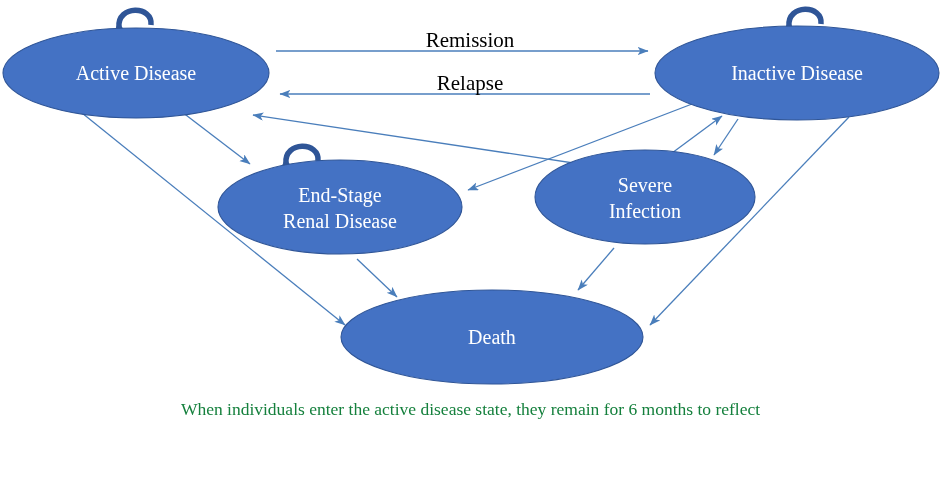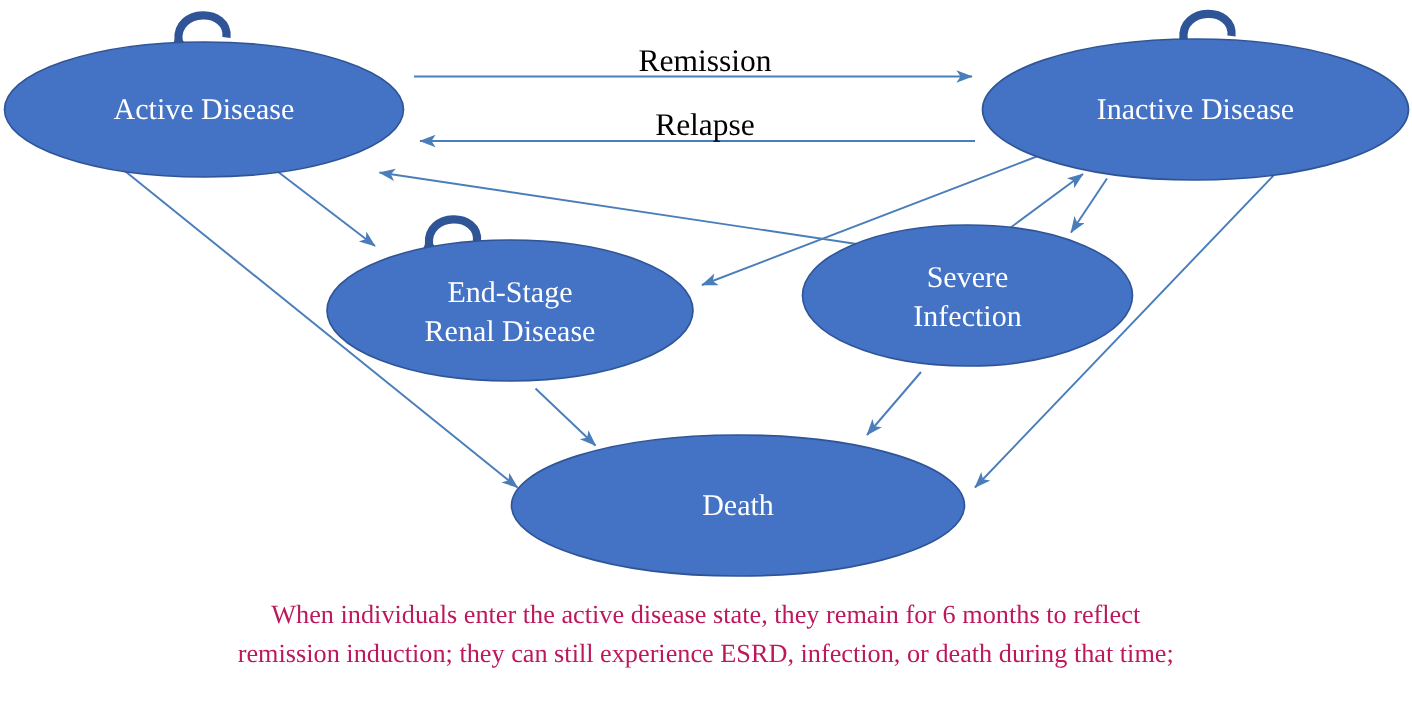--- a/index.html
+++ b/index.html
@@ -57,21 +57,21 @@
   }
   .caption {
     position: absolute;
     left: 0;
     right: 0;
     top: 396px;
     text-align: center;
     font-family: "Liberation Serif", "DejaVu Serif", serif;
     font-size: 17.5px;
     line-height: 26px;
-    color: #be185d;
+    color: #15803d;
   }
   .caption-line { display: block; white-space: nowrap; }
 </style>
 </head>
 <body>
 
 <div id="diagram-root">
 
   <svg id="diagram-svg" viewBox="0 0 941 478">
     <defs>
@@ -145,16 +145,15 @@
     </g>
 
     <g>
       <text class="edge-label" x="470" y="47">Remission</text>
       <text class="edge-label" x="470" y="90">Relapse</text>
     </g>
   </svg>
 
   <div class="caption">
     <span class="caption-line">When individuals enter the active disease state, they remain for 6 months to reflect</span>
-    <span class="caption-line">remission induction; they can still experience ESRD, infection, or death during that time;</span>
   </div>
 
 </div>
 
 </body></html>

